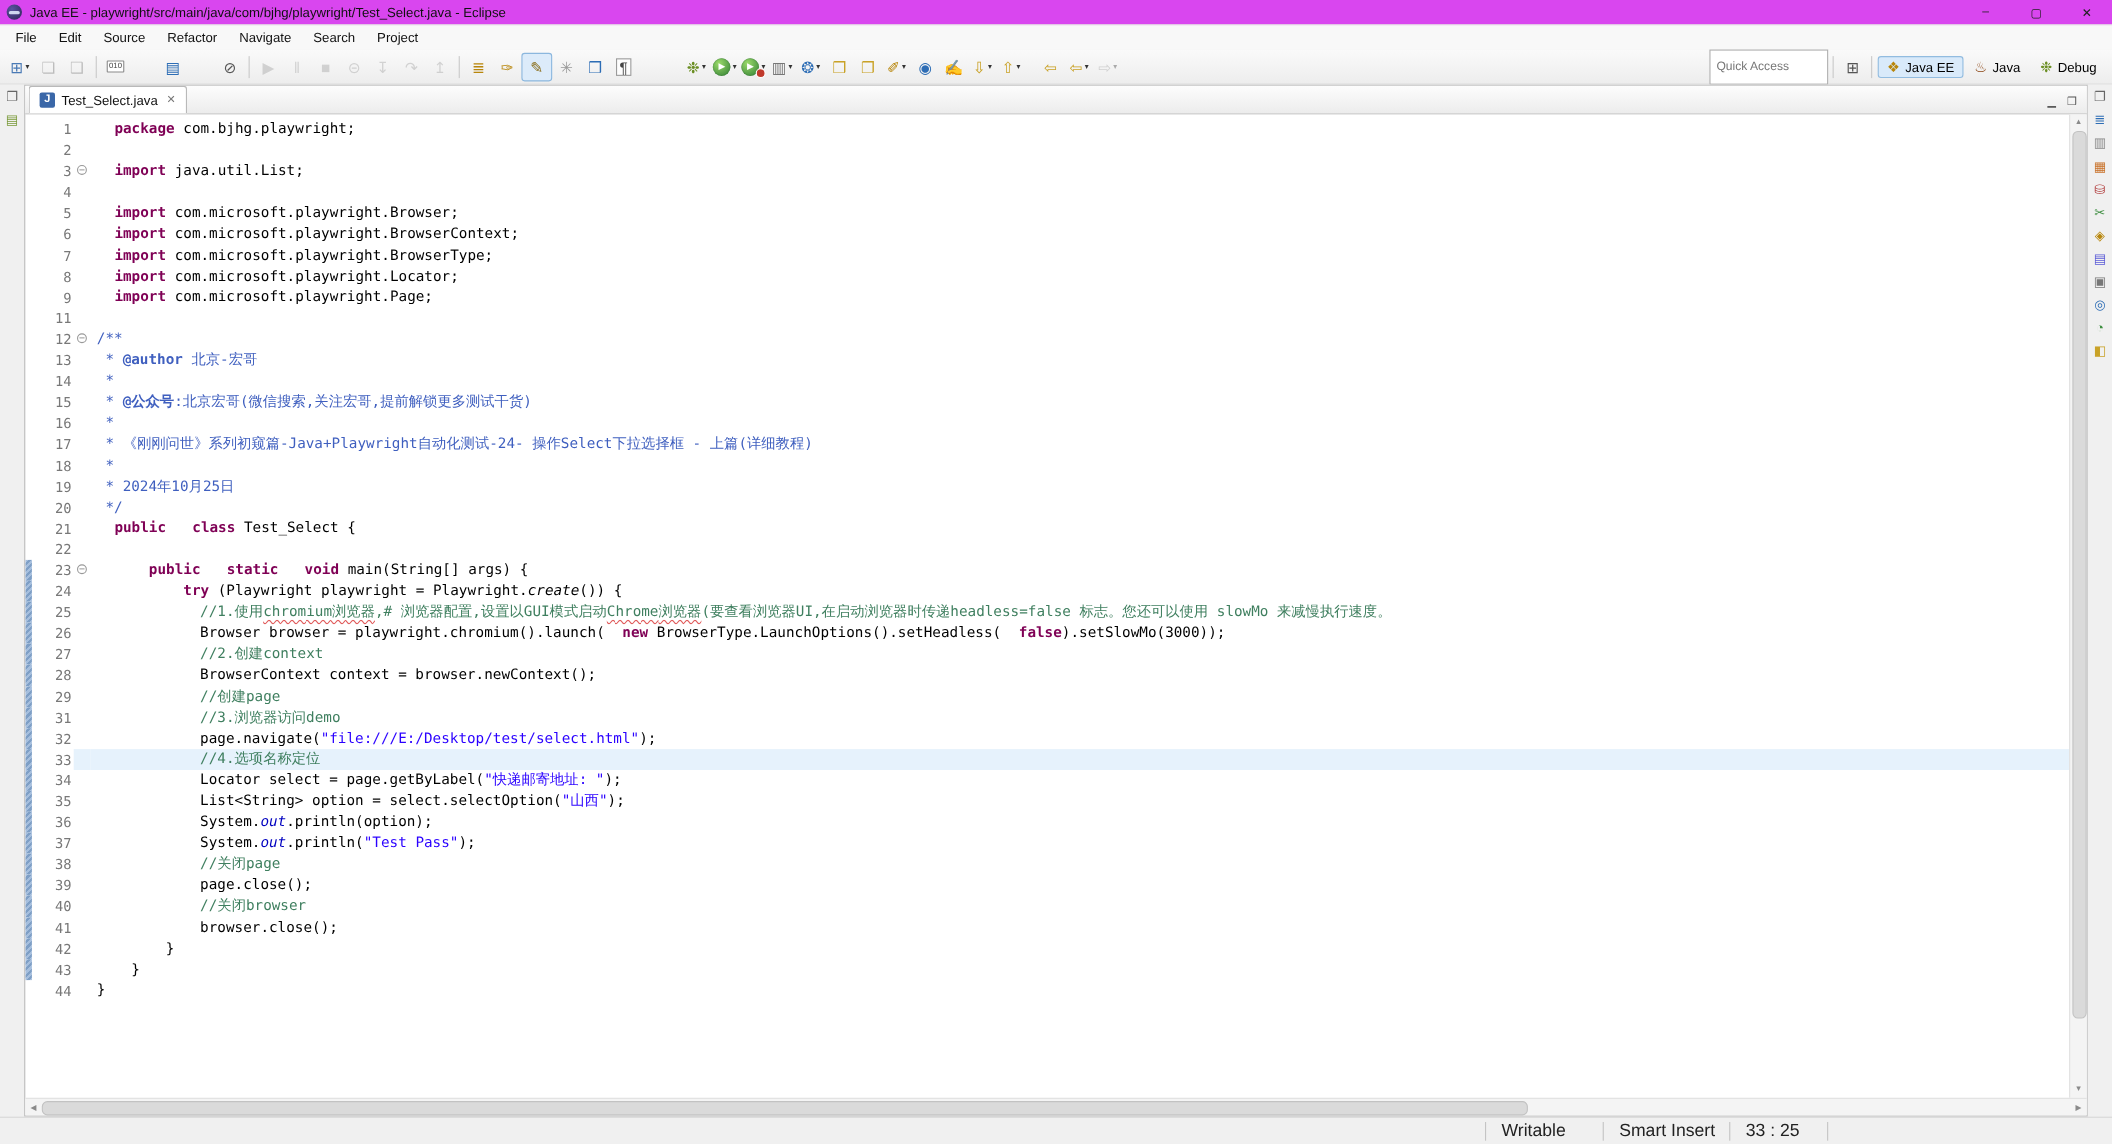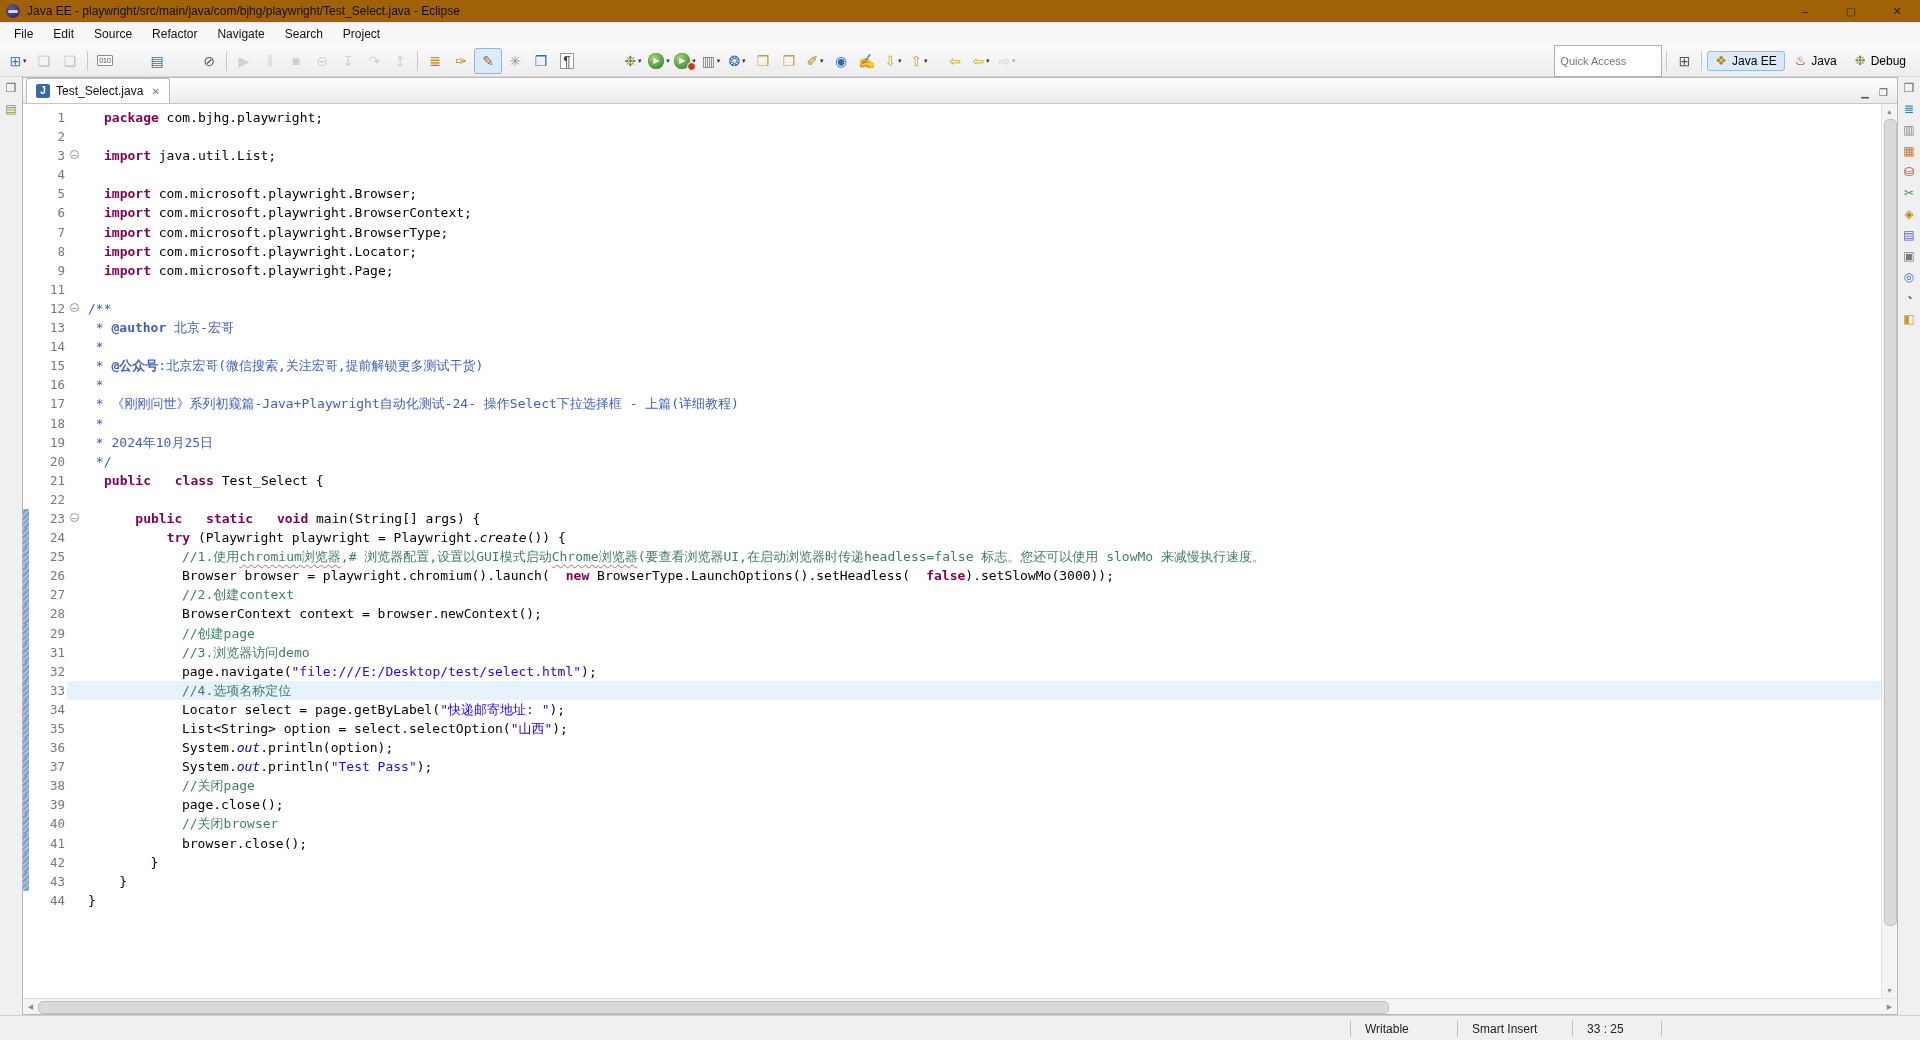--- a/index.html
+++ b/index.html
@@ -2,21 +2,21 @@
 <html><head>
 <meta charset="utf-8">
 <style>
   html,body{margin:0;padding:0;}
   body{
     width:1920px;height:1040px;overflow:hidden;background:#f0f0f0;
     font-family:"Liberation Sans",sans-serif;font-size:12px;color:#000;
     -webkit-font-smoothing:antialiased;
   }
   
-  .titlebar{height:22px;background:#a16207;display:flex;align-items:center;padding-left:6px;border-bottom:1px solid #e5e5e5;}
+  .titlebar{height:22px;background:#d946ef;display:flex;align-items:center;padding-left:6px;border-bottom:1px solid #e5e5e5;}
   .app-icon{width:14px;height:14px;border-radius:50%;background:radial-gradient(circle at 35% 30%,#5a54a0,#2c2255);position:relative;flex:0 0 auto;}
   .app-icon::after{content:"";position:absolute;left:2px;top:6px;width:10px;height:3px;background:#cfd6ef;border-radius:2px;}
   .title-text{margin-left:7px;font-size:12px;color:#111;white-space:nowrap;}
   .win-controls{margin-left:auto;display:flex;height:100%;}
   .win-btn{width:46px;height:22px;display:flex;align-items:center;justify-content:center;font-size:11px;color:#222;}
   
   .menubar{height:22px;background:#f8f8f8;display:flex;align-items:center;padding-left:4px;}
   .menu-item{padding:3px 10px;color:#111;text-align:right;}
   
   .toolbar{height:31px;background:linear-gradient(#fafafa,#ededed);border-bottom:1px solid #d6d6d6;display:flex;align-items:center;padding:0 5px;}
@@ -68,21 +68,21 @@
   .ts{color:#2a00ff;}
   .tf{color:#0000c0;font-style:italic;}
   .tm{font-style:italic;}
   .vscroll{width:15px;flex:0 0 auto;background:#f4f4f4;border-left:1px solid #e2e2e2;display:flex;flex-direction:column;align-items:center;position:relative;}
   .scroll-arrow{height:15px;width:15px;display:flex;align-items:center;justify-content:center;font-size:7px;color:#8a8a8a;flex:0 0 auto;}
   .vthumb{position:absolute;top:15px;left:2px;width:11px;height:90%;background:#dadada;border:1px solid #c2c2c2;border-radius:5px;}
   .hscroll{height:15px;flex:0 0 auto;background:#f4f4f4;border-top:1px solid #e2e2e2;display:flex;align-items:center;position:relative;}
   .hthumb{position:absolute;left:15px;top:2px;height:11px;width:72%;background:#dadada;border:1px solid #c2c2c2;border-radius:5px;}
   .hscroll .scroll-arrow.right{margin-left:auto;}
   
-  .statusbar{height:25px;background:#f0f0f0;border-top:1px solid #cfcfcf;display:flex;align-items:center;font-size:12px;color:#222;}
+  .statusbar{height:25px;background:#f0f0f0;border-top:1px solid #cfcfcf;display:flex;align-items:center;font-size:16px;color:#222;}
   .sb-spacer{flex:1;}
   .sb-sep{width:1px;height:17px;background:#c4c4c4;flex:0 0 auto;}
   .sb-field{padding:0 14px;white-space:nowrap;}
   .sb-field.w1{width:78px;}
   .sb-field.w2{width:86px;}
   .sb-field.w3{width:60px;}
   .sb-tail{width:258px;flex:0 0 auto;}
 </style>
 </head>
 <body>

